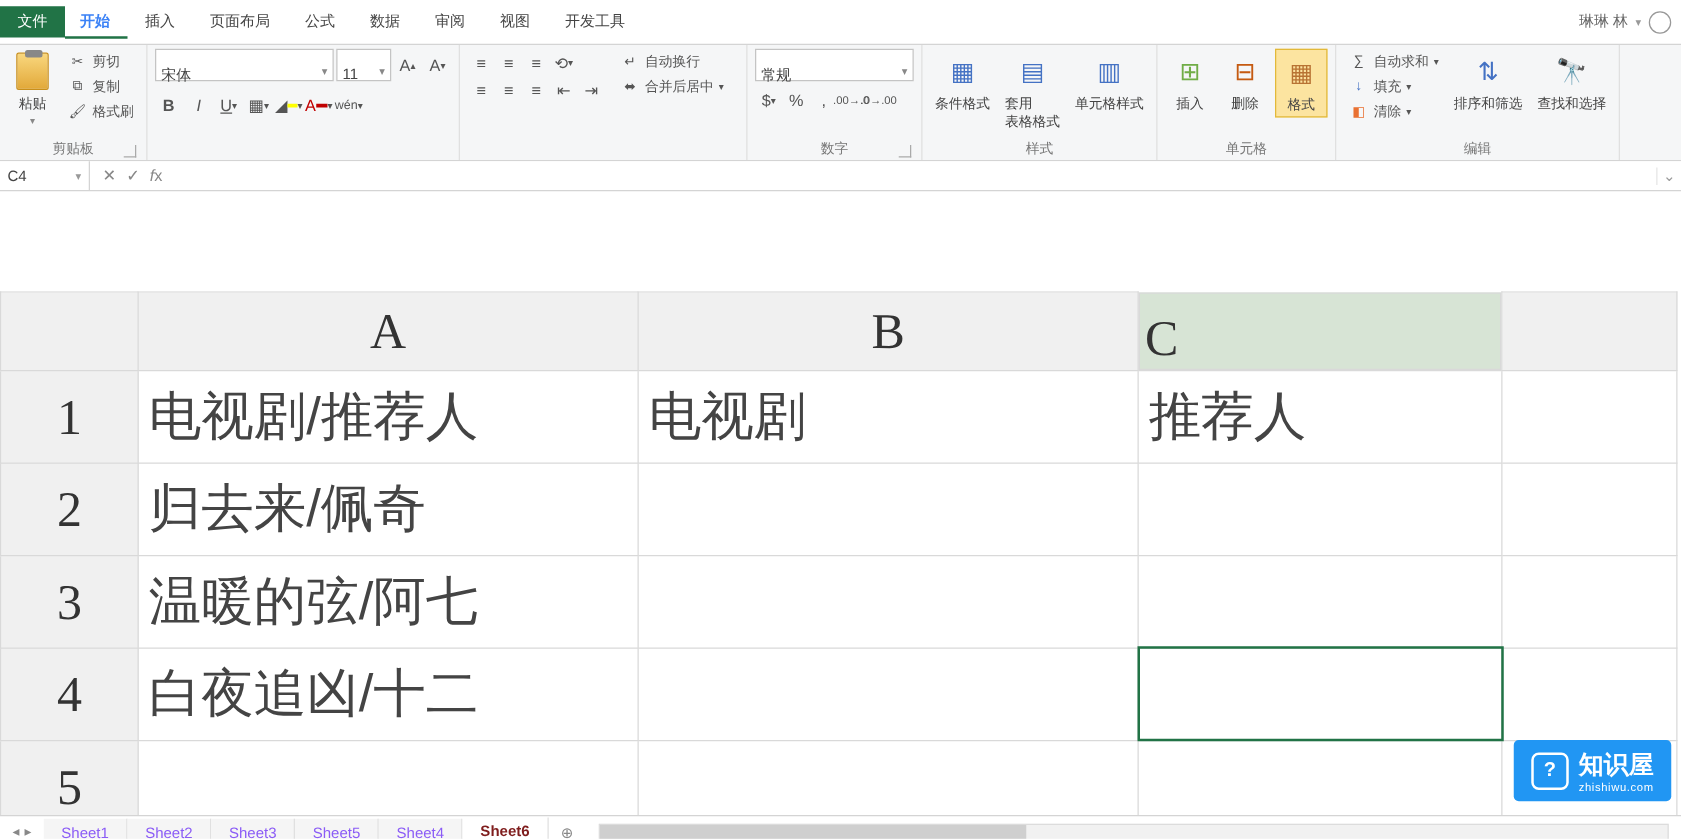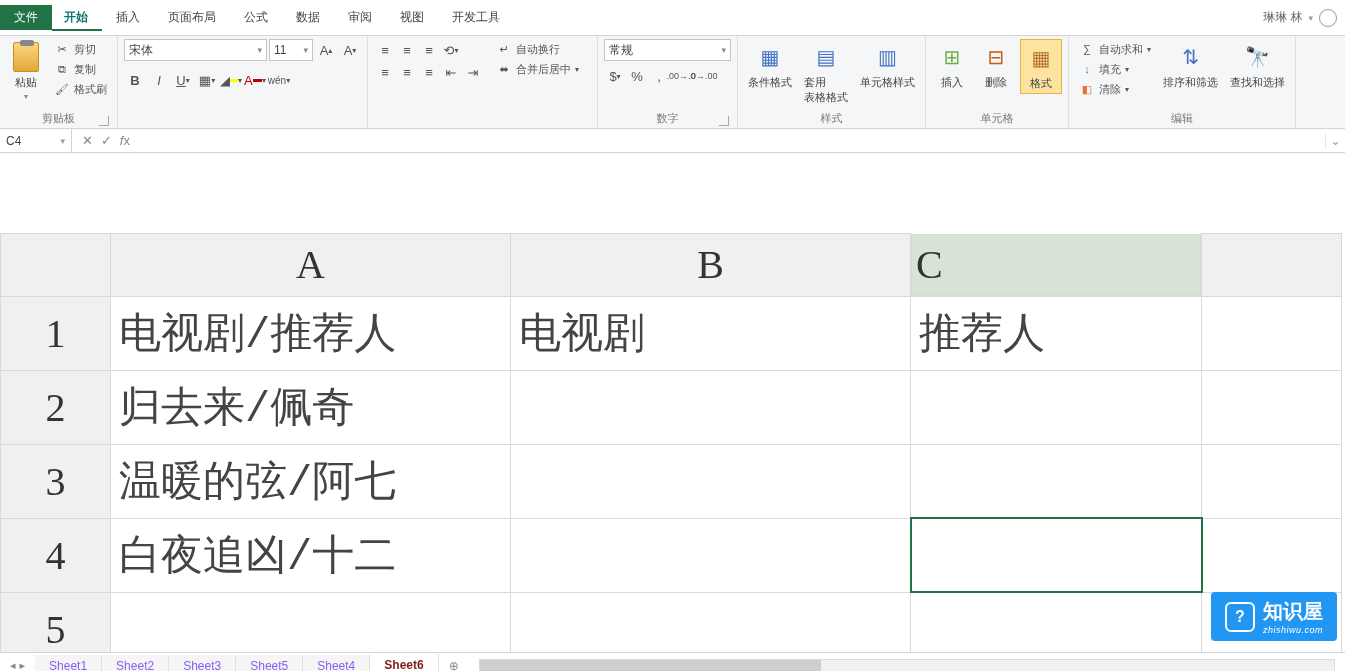--- a/index.html
+++ b/index.html
@@ -1,75 +1,75 @@
 <!DOCTYPE html>
 <html><head>
 <meta charset="utf-8">
 <style>
 * { margin: 0; padding: 0; box-sizing: border-box; font-family: "Microsoft YaHei", SimSun, sans-serif; }
 body { background: #fff; width: 1345px; height: 671px; overflow: hidden; font-size: 12px; color: #444; }
 
 .menubar { height: 36px; background: #fff; display: flex; align-items: center; border-bottom: 1px solid #d4d4d4; }
 .menubar .tab { padding: 4px 14px; cursor: pointer; position: relative; font-size: 12px; }
 .menubar .file-tab { background: #217346; color: #fff; }
-.menubar .active { color: #0f766e; font-weight: bold; padding-left: 12px; }
+.menubar .active { color: #3b82f6; font-weight: bold; padding-left: 12px; }
 .menubar .active::after { content: ""; position: absolute; bottom: -1px; left: 0; right: 0; height: 2px; background: #217346; }
 .menubar .spacer { flex: 1; }
 .menubar .user { padding: 0 8px; display: flex; align-items: center; gap: 6px; color: #666; }
 .avatar { width: 18px; height: 18px; border: 1px solid #999; border-radius: 50%; display: inline-block; }
 
 .ribbon { height: 93px; background: #f5f6f7; border-bottom: 1px solid #d4d4d4; display: flex; }
 .group { border-right: 1px solid #e0e0e0; padding: 3px 6px 1px 6px; display: flex; flex-direction: column; }
 .group-body { flex: 1; display: flex; align-items: flex-start; gap: 4px; }
 .group-label { text-align: center; font-size: 11px; color: #777; position: relative; padding: 1px 0; }
 .group-label .launcher { position: absolute; right: 2px; bottom: 1px; width: 10px; height: 10px; border: 1px solid #aaa; border-top: none; border-left: none; font-size: 8px; color: #888; }
 
 .bigbtn { display: flex; flex-direction: column; align-items: center; gap: 2px; padding: 2px 4px; cursor: pointer; font-size: 11px; }
 .bigbtn .ic { width: 32px; height: 32px; display: flex; align-items: center; justify-content: center; font-size: 20px; }
 .stackbtns { display: flex; flex-direction: column; gap: 0; }
 .minibtn { display: flex; align-items: center; gap: 4px; padding: 2px 4px; cursor: pointer; font-size: 11px; color: #555; }
 .minibtn .ic { width: 16px; height: 16px; display: inline-flex; align-items: center; justify-content: center; }
 
 .fontgroup .row { display: flex; gap: 2px; align-items: center; margin-bottom: 4px; }
-.sel { border: 1px solid #c4c4c4; background: #fff; height: 22px; display: flex; align-items: center; padding: 0 4px; font-size: 12px; }
+.sel { border: 1px solid #c4c4c4; background: #fff; height: 22px; display: flex; align-items: flex-start; padding: 12px 4px; font-size: 12px; }
 .sel .dd { margin-left: auto; color: #888; font-size: 9px; padding-left: 6px; }
 .iconbtn { width: 22px; height: 22px; display: flex; align-items: center; justify-content: center; cursor: pointer; color: #555; font-size: 13px; }
 
 .clipboard-ic { background: linear-gradient(#f9d77e,#e2a93a); border: 1px solid #c98f1a; border-radius: 2px; width: 26px; height: 30px; position: relative; }
 .clipboard-ic::before { content: ""; position: absolute; top: -3px; left: 6px; width: 14px; height: 6px; background: #888; border-radius: 2px; }
 
 .namebox { height: 24px; border-bottom: 1px solid #d4d4d4; display: flex; align-items: center; background: #fff; }
 .cellref { width: 72px; border-right: 1px solid #d4d4d4; padding: 0 6px; height: 100%; display: flex; align-items: center; }
 .cellref .dd { margin-left: auto; color: #999; font-size: 9px; }
 .fxbtns { display: flex; gap: 8px; padding: 0 10px; color: #888; font-size: 13px; }
 .fxbar { flex: 1; padding: 0 6px; }
 .fxexpand { width: 20px; text-align: center; color: #999; border-left: 1px solid #e5e5e5; }
 
 .gridwrap { position: relative; height: 419px; overflow: hidden; background: #fff; }
 table.sheet { border-collapse: collapse; table-layout: fixed; }
 table.sheet th, table.sheet td { border: 1px solid #d9d9d9; }
 .corner { width: 110px; height: 62px; background: #f0f0f0; border: 1px solid #ccc; }
 .colhdr { height: 62px; background: #f0f0f0; text-align: center; font-family: "Times New Roman", serif; font-size: 40px; font-weight: normal; color: #333; }
 .colhdr.sel { background: #d7e4d5; }
 .rowhdr { width: 110px; background: #f0f0f0; text-align: center; font-family: "Times New Roman", serif; font-size: 40px; font-weight: normal; color: #333; }
-.cell { height: 74px; font-family: Liberation Mono, monospace; font-size: 42px; padding: 2px 8px; white-space: nowrap; overflow: hidden; }
+.cell { height: 74px; font-family: Liberation Sans, sans-serif; font-size: 42px; padding: 2px 8px; white-space: nowrap; overflow: hidden; }
 .cw-a { width: 400px; } .cw-b { width: 400px; } .cw-c { width: 290px; } .cw-d { width: 140px; }
 .activecell { outline: 2px solid #217346; outline-offset: -1px; }
 
 .tabbar { height: 26px; background: #fff; border-top: 1px solid #d4d4d4; display: flex; align-items: center; }
 .tabnav { display: flex; gap: 4px; padding: 0 10px; color: #888; }
 .tabnav span { cursor: pointer; font-size: 11px; }
 .sheettab { padding: 4px 14px; border-right: 1px solid #e0e0e0; cursor: pointer; font-size: 12px; color: #8b5cf6; background: #f5f5f5; }
 .sheettab.active { background: #fff; border-bottom: 2px solid #217346; color: #7f1d1d; font-weight: bold; }
 .addsheet { padding: 0 10px; color: #888; cursor: pointer; }
 .hscroll { flex: 1; margin: 0 10px; height: 14px; background: #f1f1f1; border: 1px solid #dcdcdc; position: relative; }
 .hscroll .thumb { position: absolute; left: 0; top: 0; bottom: 0; width: 40%; background: #cfcfcf; }
 
 .watermark { position: absolute; right: 8px; bottom: 30px; background: #2196f3; color: #fff; padding: 6px 14px; border-radius: 4px; display: flex; align-items: center; gap: 8px; font-size: 20px; font-weight: bold; }
-.watermark .sub { font-size: 9px; font-weight: normal; display: block; letter-spacing: 0.5px; font-style: italic; }
+.watermark .sub { font-size: 9px; font-weight: normal; display: block; letter-spacing: 0.5px; }
 .watermark .logo { width: 30px; height: 30px; border: 2px solid #fff; border-radius: 6px; display: flex; align-items: center; justify-content: center; font-size: 16px; }
 .colorbar { display: inline-block; width: 14px; height: 3px; }
 </style>
 </head>
 <body>
 
 <div class="menubar">
   <div class="tab file-tab">文件</div>
   <div class="tab active">开始</div>
   <div class="tab">插入</div>

